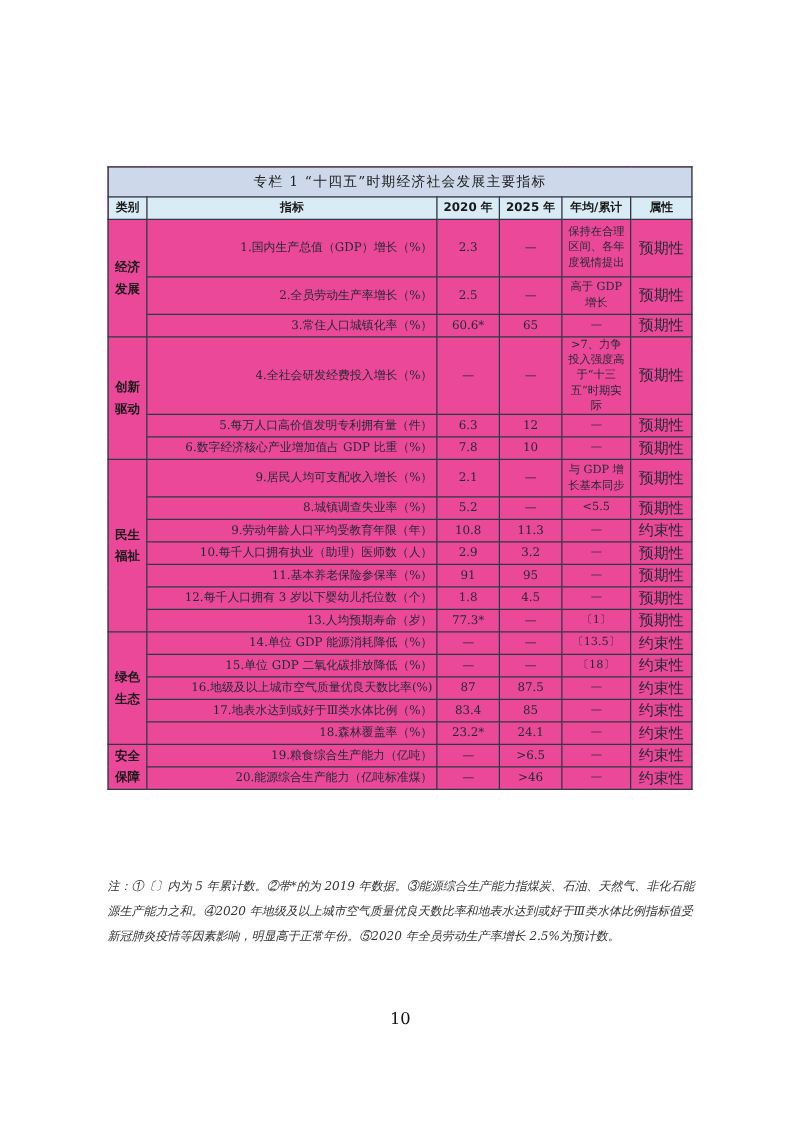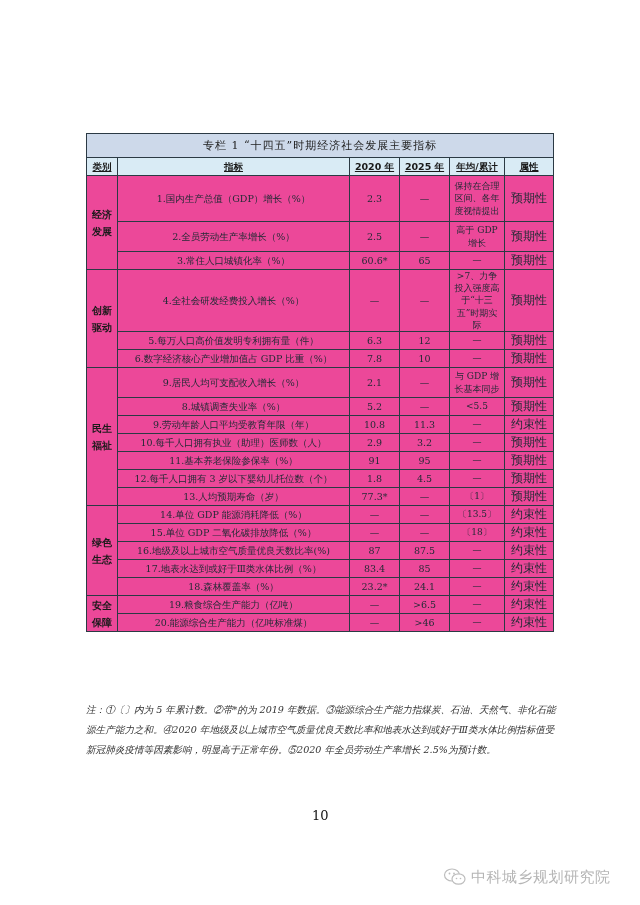--- a/index.html
+++ b/index.html
@@ -17,24 +17,24 @@
   }
   table.main td, table.main th {
     border: 1px solid #2b3a44; padding: 0 3px; vertical-align: middle;
   }
   .title-row td {
     background: #cdd9ea; text-align: center; font-size: 11px; letter-spacing: 1px;
     height: 23px; font-family: "DejaVu Serif", serif; color: #222;
   }
   .head-row th {
     background: #d9ebf5; font-weight: bold; font-family: "DejaVu Sans", sans-serif;
-    font-size: 9.5px; height: 17px; text-align: center; color: #1a1a1a; text-decoration: underline;
+    font-size: 9.5px; height: 17px; text-align: center; color: #1a1a1a;
   }
   td.cat { text-align: center; font-weight: bold; font-family: Liberation Serif, serif; font-size: 10px; line-height: 1.7; color: #1a1a1a; }
-  td.ind { text-align: center; padding-left: 8px; }
+  td.ind { text-align: right; padding-left: 8px; }
   td.num { text-align: center; }
   td.avg { text-align: center; font-size: 9px; line-height: 1.35; }
   td.attr { text-align: center; font-size: 12px; }
   tr.r { height: 18px; }
   tr.r-tall3 { height: 46px; }
   tr.r-tall2 { height: 30px; }
   tr.r-tall4 { height: 62px; }
   .notes {
     position: absolute; left: 86px; top: 700px; width: 470px;
     font-size: 9.6px; line-height: 20px; color: #333; font-family: "DejaVu Serif", serif; font-style: italic;
@@ -221,24 +221,13 @@
         <td class="avg">—</td>
         <td class="attr">约束性</td>
       </tr>
     </tbody>
   </table>
 
   <div class="notes">注：①〔〕内为 5 年累计数。②带*的为 2019 年数据。③能源综合生产能力指煤炭、石油、天然气、非化石能源生产能力之和。④2020 年地级及以上城市空气质量优良天数比率和地表水达到或好于Ⅲ类水体比例指标值受新冠肺炎疫情等因素影响，明显高于正常年份。⑤2020 年全员劳动生产率增长 2.5%为预计数。</div>
 
   <div class="page-num">10</div>
 
-  <div class="watermark">
-    <svg class="wm-icon" viewBox="0 0 24 20">
-      <ellipse cx="9" cy="8" rx="7.5" ry="6" fill="none" stroke="#bdbdbd" stroke-width="1.2"></ellipse>
-      <ellipse cx="15.5" cy="12" rx="6.5" ry="5.2" fill="#fff" stroke="#bdbdbd" stroke-width="1.2"></ellipse>
-      <circle cx="6.5" cy="6.5" r="0.9" fill="#bdbdbd"></circle>
-      <circle cx="11" cy="6.5" r="0.9" fill="#bdbdbd"></circle>
-      <circle cx="13.5" cy="11.5" r="0.8" fill="#bdbdbd"></circle>
-      <circle cx="17.5" cy="11.5" r="0.8" fill="#bdbdbd"></circle>
-    </svg>
-    <span>中科城乡规划研究院</span>
-  </div>
 </div>
 
 </body></html>

